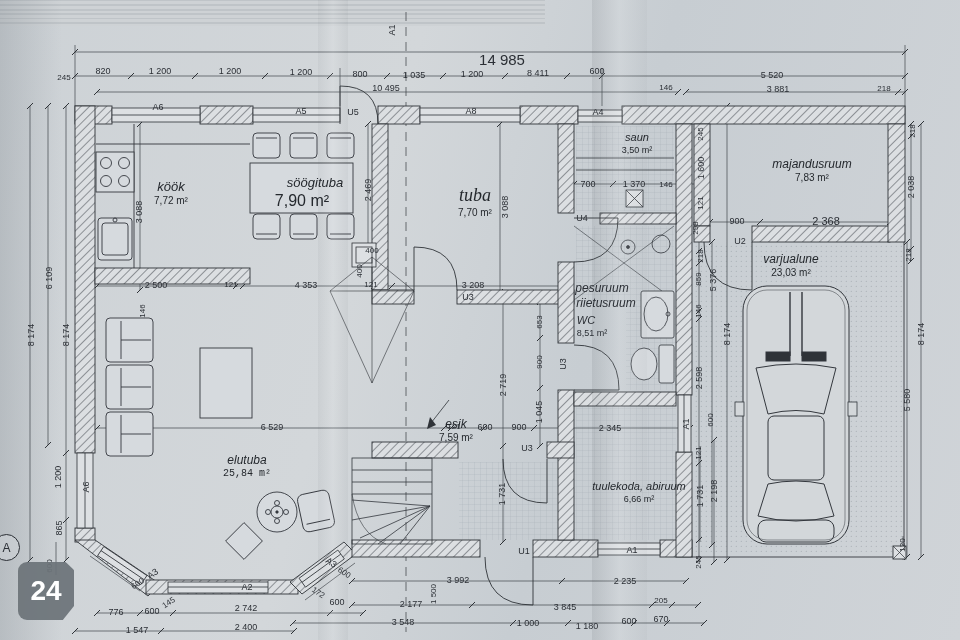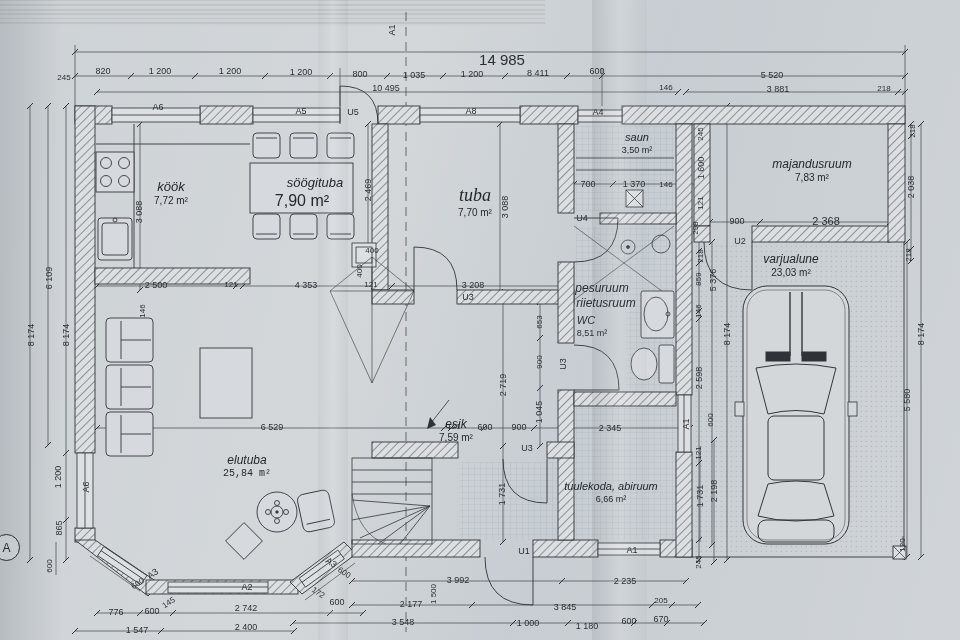--- a/index.html
+++ b/index.html
@@ -442,22 +442,25 @@
         <span class="ar" style="font-size: 10px;">23,03 m²</span>
       </div>
       <div class="room" style="left: 456px; top: 387px; margin-top: 44px;">
         <span class="nm" style="font-size: 12px;">esik</span>
         <span class="ar" style="font-size: 10px;">7,59 m²</span>
       </div>
       <div class="room" style="left: 247px; top: 467px;">
         <span class="nm" style="font-size: 12px;">elutuba</span>
         <span class="ar" style="font-size: 10px; font-family: Liberation Mono, monospace;">25,84 m²</span>
       </div>
-      <div class="room" style="left: 607px; top: 492px; padding-left: 8px;">
+      <div class="room" style="left: 635px; top: 492px; padding-left: 8px;">
         <span class="nm" style="font-size: 11px;">tuulekoda, abiruum</span>
         <span class="ar" style="font-size: 9px;">6,66 m²</span>
       </div>
     </div>
 
   <div id="gridA">
       <span>A</span>
     </div>
+  <div id="badge">
+      <span>24</span>
+    </div>
 </div>
 
 </body></html>

